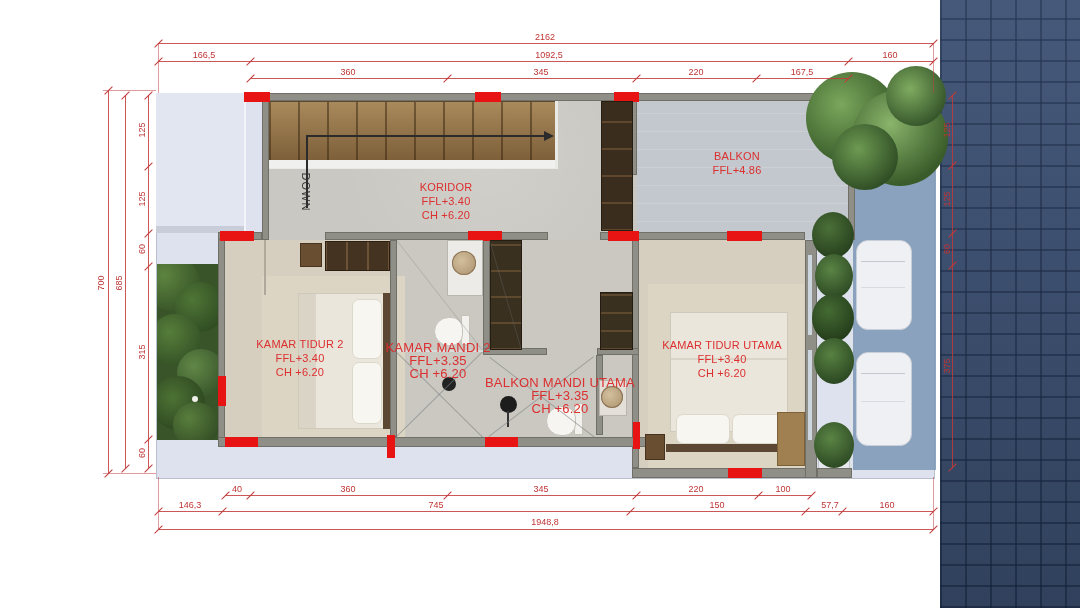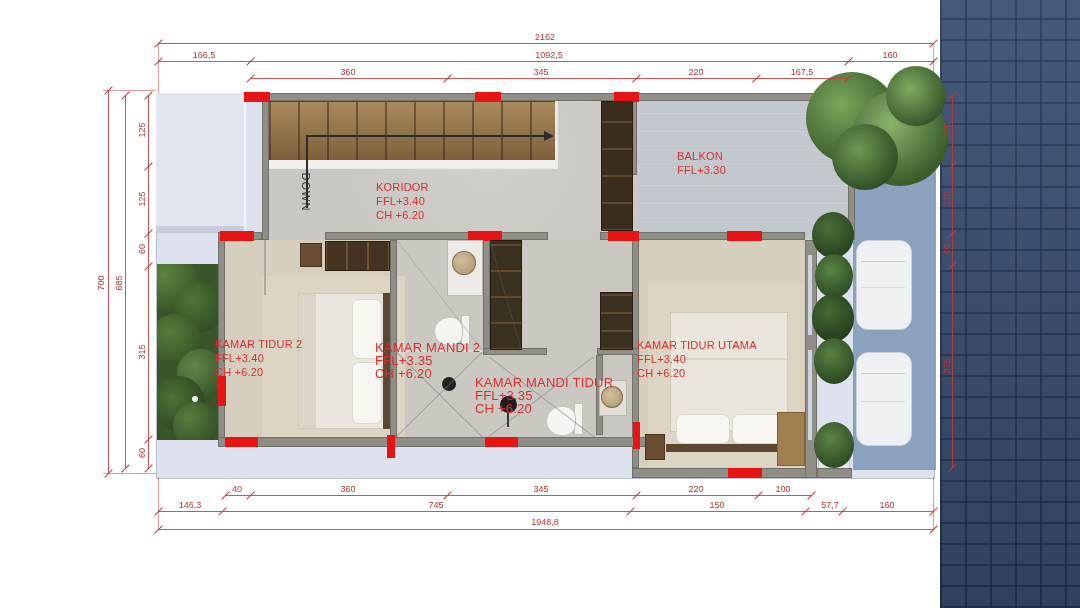--- a/index.html
+++ b/index.html
@@ -5,21 +5,21 @@
   html,body{margin:0;padding:0;background:#fff}
   #canvas{position:relative;width:1080px;height:608px;background:#fff;overflow:hidden;
           font-family:"Liberation Sans",sans-serif}
   .abs{position:absolute}
   .wall{position:absolute;background:#8f8f88;box-shadow:inset 0 0 0 1px rgba(88,88,80,.55);z-index:12}
   .red{position:absolute;background:#e81414;z-index:13}
   .dl{position:absolute;background:#c23a3a;opacity:.85;z-index:40}
   .tick{position:absolute;width:11px;height:1px;background:#c23a3a;transform:rotate(-45deg);z-index:40}
   .dt{position:absolute;font-size:9px;color:#bf3434;white-space:nowrap;transform:translateX(-50%);z-index:41}
   .rv{position:absolute;font-size:9px;color:#bf3434;white-space:nowrap;transform:translate(-50%,-50%) rotate(-90deg);z-index:41}
-  .rl{position:absolute;color:#dc2f2f;font-size:11px;line-height:14px;letter-spacing:.2px;z-index:30}
+  .rl{position:absolute;color:#dc2f2f;text-align:center;font-size:11px;line-height:14px;letter-spacing:.2px;z-index:30}
   .rl.sm{font-size:13px;line-height:13px}
   .floor{position:absolute;z-index:5}
   .furn{position:absolute;z-index:15}
   .blob{position:absolute;border-radius:50%;z-index:18}
   .gl{position:absolute;background:rgba(120,128,128,.55);height:1px;transform-origin:0 0;z-index:16}
 </style>
 </head>
 <body>
 
 <div id="canvas">
@@ -169,34 +169,34 @@
   </div>
   <div class="abs" style="left:818px;top:448px;width:30px;height:20px;background:#e7e9ee;border:1px solid #bfc5cf;z-index:6"></div>
 
   <div class="rl" style="left:376px;top:180px;width:140px">
     <div>KORIDOR</div>
       <div>FFL+3.40</div>
       <div>CH +6.20</div>
   </div>
   <div class="rl" style="left:677px;top:149px;width:120px">
     <div>BALKON</div>
-      <div>FFL+3.30</div>
+      <div>FFL+4.86</div>
   </div>
   <div class="rl" style="left:215px;top:337px;width:170px">
     <div>KAMAR TIDUR 2</div>
       <div>FFL+3.40</div>
       <div>CH +6.20</div>
   </div>
   <div class="rl sm" style="left:375px;top:341px;width:126px">
     <div>KAMAR MANDI 2</div>
       <div>FFL+3.35</div>
       <div>CH +6.20</div>
   </div>
   <div class="rl sm" style="left:475px;top:376px;width:170px">
-    <div>KAMAR MANDI TIDUR</div>
+    <div>BALKON MANDI UTAMA</div>
       <div>FFL+3.35</div>
       <div>CH +6.20</div>
   </div>
   <div class="rl" style="left:637px;top:338px;width:170px">
     <div>KAMAR TIDUR UTAMA</div>
       <div>FFL+3.40</div>
       <div>CH +6.20</div>
   </div>
 
   <div class="dl" style="left:158px;top:43px;width:775px;height:1px"></div>

